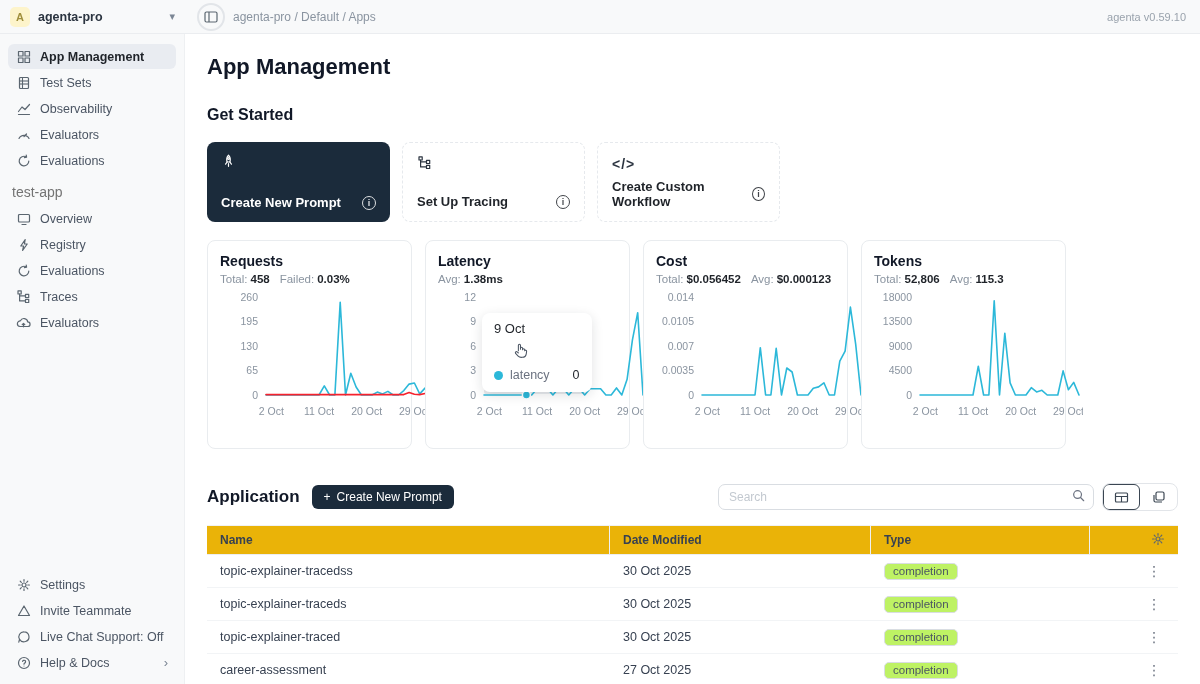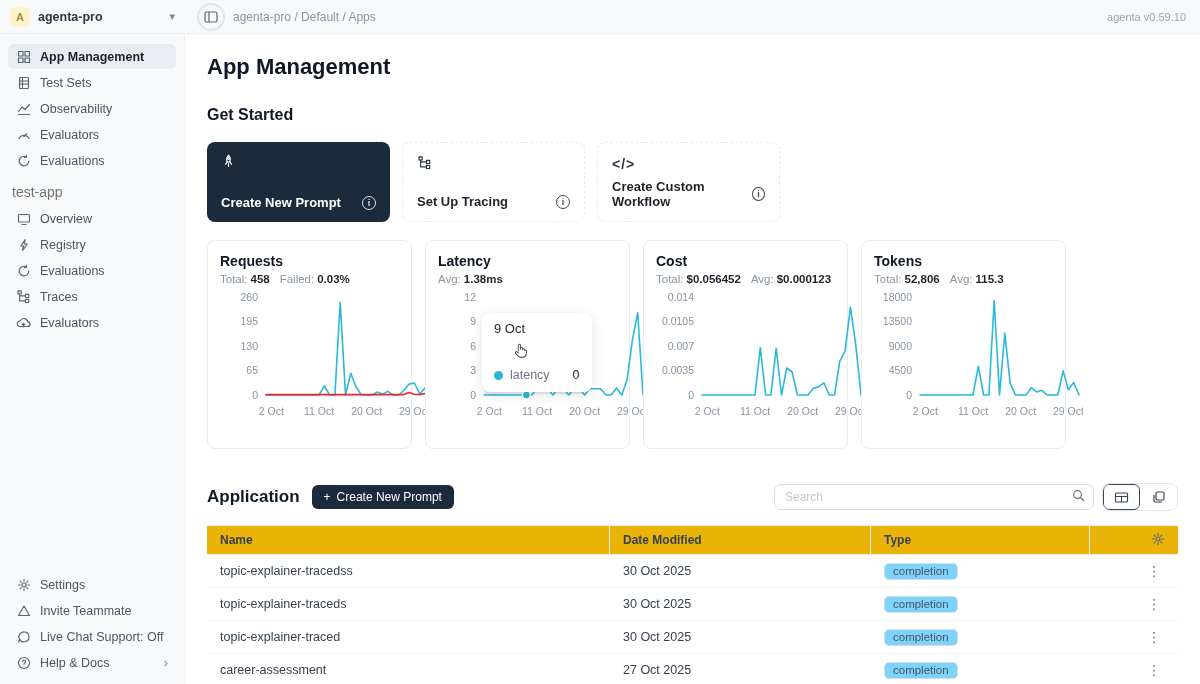--- a/index.html
+++ b/index.html
@@ -68,42 +68,42 @@
   .tooltip-val { margin-left:auto; color:#1f2329; padding-left:16px; }
   .cursor-glyph { position:absolute; left:30px; top:28px; z-index:5; }
 
   
   .app-header { display:flex; align-items:center; margin-bottom:14px; }
   .app-title { font-size:17px; font-weight:700; color:#111827; }
   .create-btn { margin-left:12px; background:#1b2b3b; color:#fff; border:none; border-radius:6px;
     height:24px; padding:0 12px; font-size:12px; display:flex; align-items:center; gap:6px; cursor:pointer;
     font-family:inherit; }
   .app-controls { margin-left:auto; display:flex; align-items:center; gap:8px; }
-  .search-box { width:320px; height:26px; border:1px solid #d9dde2; border-radius:7px; background:#fff;
+  .search-box { width:376px; height:26px; border:1px solid #d9dde2; border-radius:7px; background:#fff;
     display:flex; align-items:center; padding:0 8px 0 10px; }
   .search-box input { flex:1; border:none; outline:none; font-size:12px; color:#1f2329; background:transparent;
     font-family:inherit; }
   .search-box input::placeholder { color:#c3c9d0; }
   .search-box .icon { color:#6b7280; }
   .view-toggle { height:28px; border:1px solid #e2e5e9; border-radius:8px; display:flex; overflow:hidden; background:#fff; }
   .view-btn { width:37px; height:26px; display:flex; align-items:center; justify-content:center; cursor:pointer; color:#3b4652; }
   .view-btn.selected { border:1.5px solid #3b4652; border-radius:6px; }
 
   
   .table { width:971px; }
   .t-head { display:grid; grid-template-columns:403px 261px 219px 1fr; background:#eab308;
     border-top:1px solid #f0f2f4; border-bottom:1px solid #eceef1; height:30px; align-items:center; }
   .t-head .cell { font-size:12px; font-weight:700; color:#374151; padding:0 13px; height:100%;
     display:flex; align-items:center; border-right:1px solid #eef0f2; }
   .t-head .cell:last-child { border-right:none; justify-content:flex-end; color:#5b6670; }
   .t-row { display:grid; grid-template-columns:403px 261px 219px 1fr; height:33px; align-items:center;
     border-bottom:1px solid #f2f4f6; cursor:pointer; }
   .t-row .cell { font-size:12.5px; color:#374151; padding:0 13px; display:flex; align-items:center; }
   .t-row .cell:last-child { justify-content:flex-end; }
-  .type-badge { border:1px solid #d9dde2; border-radius:5px; padding:1px 8px 2px; font-size:11.5px; color:#4b5563; background:#7dd3fc; }
+  .type-badge { border:1px solid #d9dde2; border-radius:5px; padding:1px 8px 2px; font-size:11.5px; color:#4b5563; background:#bef264; }
   .dots-btn { color:#6b7280; font-size:14px; cursor:pointer; padding:0 4px; }
   .gear-glyph { font-size:14px; }
 </style>
 </head>
 <body>
 
 <div class="topbar">
   <div class="workspace-switch">
     <div class="avatar">A</div>
     <span class="workspace-name">agenta-pro</span>

